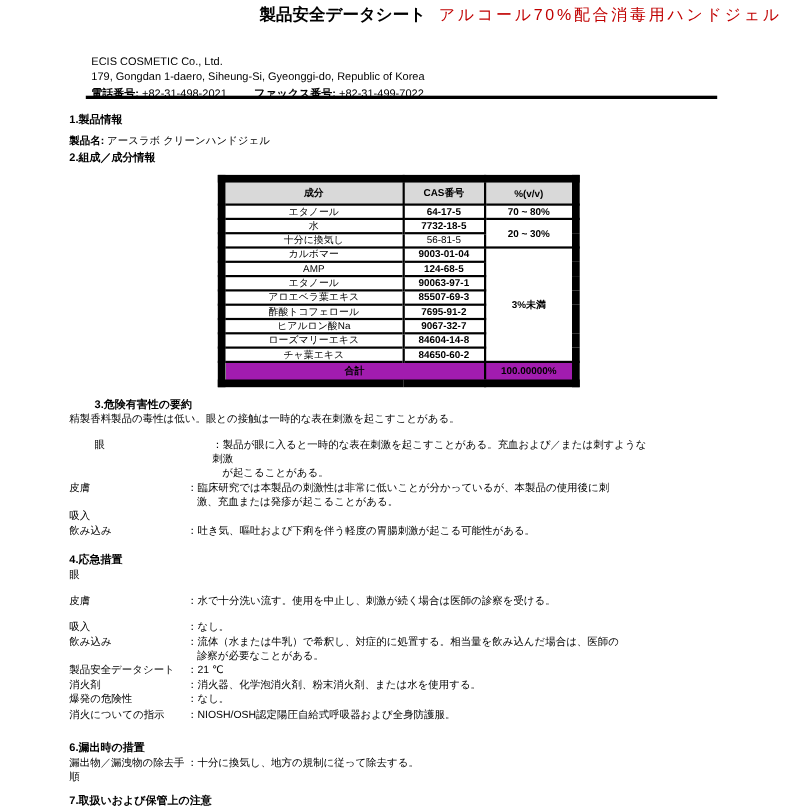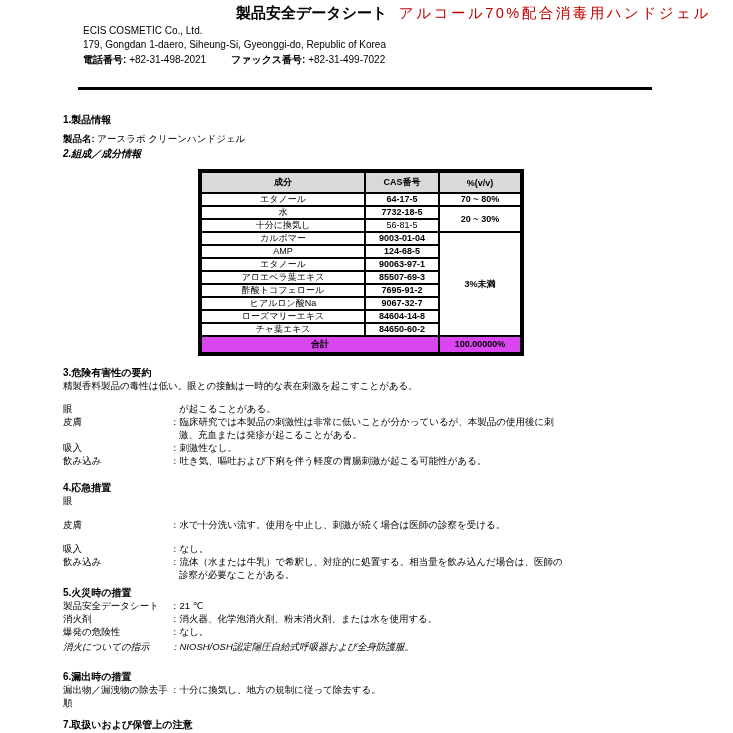--- a/index.html
+++ b/index.html
@@ -30,21 +30,21 @@
     font-size: 14.5px;
     color: #c00000;
     letter-spacing: 2.5px;
     margin-left: 7px;
   }
 
   
   .company {
     position: absolute;
     left: 83px;
-    top: 24px;
+    top: 50px;
     font-size: 10px;
     line-height: 14px;
   }
   .phone-row { margin-top: 1px; }
   .lbl-b { font-weight: bold; }
   .fax-label { margin-left: 22px; }
 
   
   .rule {
     position: absolute;
@@ -59,44 +59,43 @@
   .content {
     position: absolute;
     left: 63px;
     top: 103px;
     width: 620px;
   }
   .h {
     font-weight: bold;
     font-size: 10px;
     line-height: 13px;
-    margin-top: 10px;
   }
   .line { font-size: 9.5px; line-height: 13px; }
   .item { display: flex; font-size: 9.5px; line-height: 13px; }
   .item .lbl { width: 107px; flex: none; }
   .item .val { width: 395px; }
   .l2 { padding-left: 9px; }
 
-  .mt2  { margin-top: 2px; font-style: italic; }
+  .mt2  { margin-top: 2px; }
   .mt6  { margin-top: 6px; }
   .mt9  { margin-top: 9px; }
-  .mt10 { margin-top: 10px; }
+  .mt10 { margin-top: 10px; margin-left: 23px; }
   .mt11 { margin-top: 11px; }
   .mt14 { margin-top: 14px; }
   .mt17 { margin-top: 17px; }
   .mt5  { margin-top: 5px; }
 
   
   table.comp {
     border-collapse: collapse;
     table-layout: fixed;
     width: 322px;
     margin: 9px 0 0 135px;
-    border: 4px solid #000000;
+    border: 7px solid #000000;
   }
   .comp th, .comp td {
     border: 2px solid #000000;
     text-align: center;
     vertical-align: middle;
     overflow: hidden;
   }
   .comp th {
     font-size: 9px;
     font-weight: bold;
@@ -107,21 +106,21 @@
     font-size: 9px;
     line-height: 11px;
     padding: 0;
     border-bottom-width: 1px;
   }
   .comp tr.grp-end td, .comp td.pct { border-bottom-width: 2px; }
   .comp td.pct { font-weight: bold; }
   .comp td.b { font-weight: bold; }
   .comp tr.total td {
     border-top-width: 2px;
-    background: #d946ef;
+    background: #a21caf;
     font-weight: bold;
     padding: 2px 0;
   }
 </style>
 </head>
 <body>
 
 <div class="page">
 
   <div class="title-row">
@@ -219,33 +218,33 @@
         </tr>
       </tbody>
     </table>
 
     <div class="h mt10">3.危険有害性の要約</div>
     <div class="line">精製香料製品の毒性は低い。眼との接触は一時的な表在刺激を起こすことがある。</div>
 
     <div class="item mt10">
       <span class="lbl">眼</span>
       <span class="val">
+        <div>：製品が眼に入ると一時的な表在刺激を起こすことがある。充血および／または刺すような刺激</div>
         <div class="l2">が起こることがある。</div>
       </span>
     </div>
     <div class="item">
       <span class="lbl">皮膚</span>
       <span class="val">
         <div>：臨床研究では本製品の刺激性は非常に低いことが分かっているが、本製品の使用後に刺</div>
         <div class="l2">激、充血または発疹が起こることがある。</div>
       </span>
     </div>
     <div class="item">
       <span class="lbl">吸入</span>
-      <span class="val">：刺激性なし。</span>
     </div>
     <div class="item">
       <span class="lbl">飲み込み</span>
       <span class="val">：吐き気、嘔吐および下痢を伴う軽度の胃腸刺激が起こる可能性がある。</span>
     </div>
 
     <div class="h mt14">4.応急措置</div>
     <div class="item">
       <span class="lbl">眼</span>
     </div>
@@ -258,21 +257,20 @@
       <span class="val">：なし。</span>
     </div>
     <div class="item">
       <span class="lbl">飲み込み</span>
       <span class="val">
         <div>：流体（水または牛乳）で希釈し、対症的に処置する。相当量を飲み込んだ場合は、医師の</div>
         <div class="l2">診察が必要なことがある。</div>
       </span>
     </div>
 
-    <div class="h mt5">5.火災時の措置</div>
     <div class="item">
       <span class="lbl">製品安全データシート</span>
       <span class="val">：21 ℃</span>
     </div>
     <div class="item">
       <span class="lbl">消火剤</span>
       <span class="val">：消火器、化学泡消火剤、粉末消火剤、または水を使用する。</span>
     </div>
     <div class="item">
       <span class="lbl">爆発の危険性</span>

